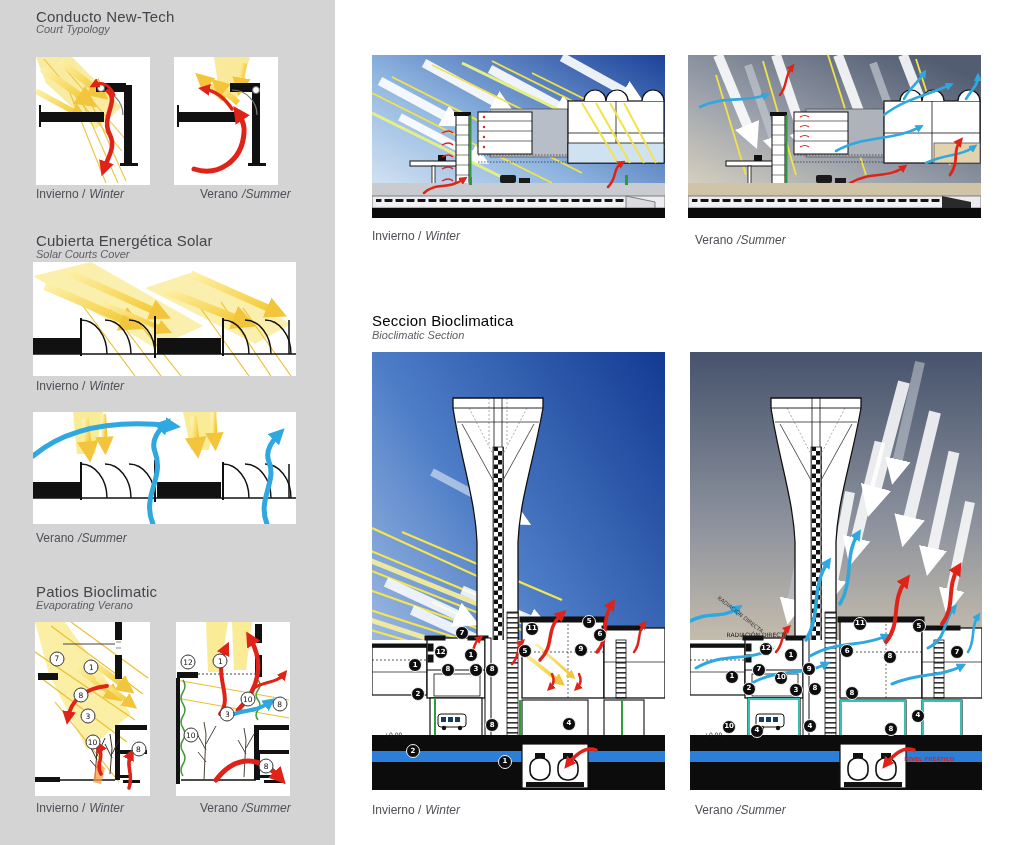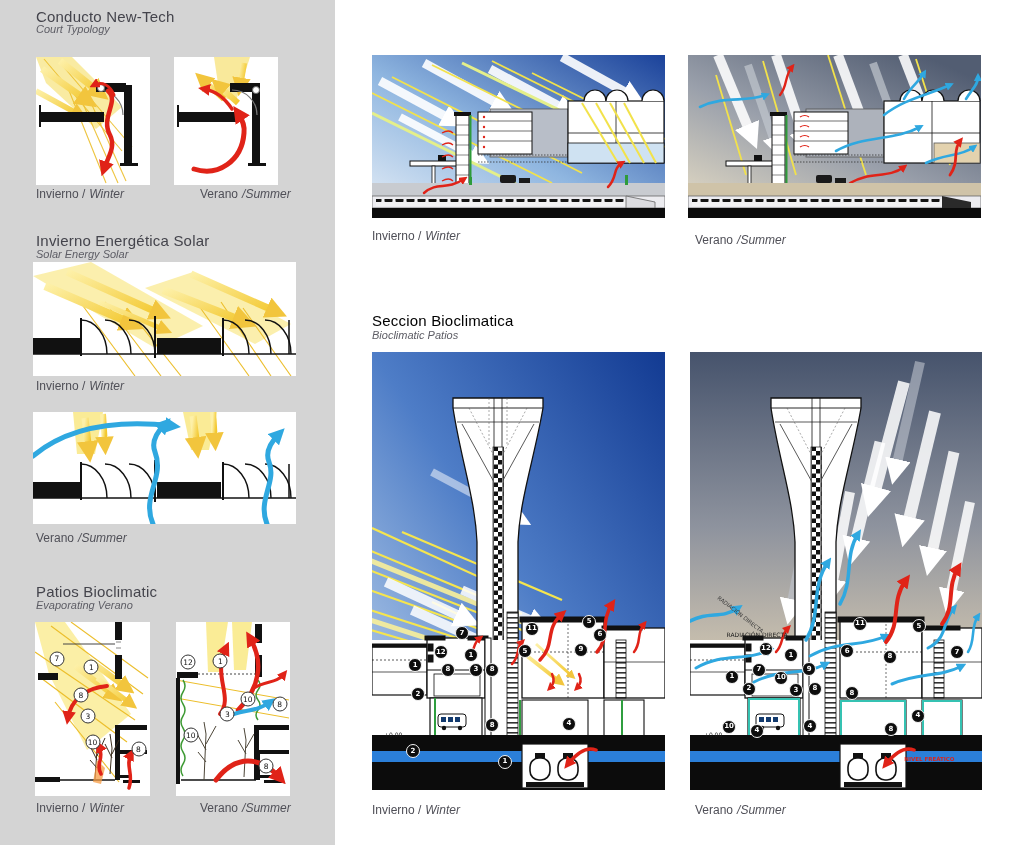--- a/index.html
+++ b/index.html
@@ -145,22 +145,22 @@
 
     <div class="abs cap" style="left:36px;top:187px">
       <span>Invierno /</span>
         <span class="it">Winter</span>
       </div>
     <div class="abs cap" style="left:200px;top:187px">
       <span>Verano</span>
         <span class="it">/Summer</span>
       </div>
 
-    <div class="abs h1" style="left:36px;top:232px">Invierno Energética Solar</div>
-    <div class="abs sub" style="left:36px;top:248px">Solar Energy Solar</div>
+    <div class="abs h1" style="left:36px;top:232px">Cubierta Energética Solar</div>
+    <div class="abs sub" style="left:36px;top:248px">Solar Courts Cover</div>
 
     <div class="panel" style="left:33px;top:262px;width:263px;height:114px">
       <svg viewBox="0 0 263 114">
         <rect width="263" height="114" fill="#fff"></rect>
         <polygon points="0,14 58,0 170,64 122,86" fill="#f8e26a" opacity="0.55"></polygon>
         <polygon points="112,26 160,10 258,62 222,82" fill="#f8e26a" opacity="0.55"></polygon>
         <g stroke="#ecbe2b" stroke-width="1.1">
           <line x1="50" y1="44" x2="102" y2="114"></line>
             <line x1="72" y1="40" x2="128" y2="114"></line>
           <line x1="94" y1="46" x2="148" y2="114"></line>
@@ -515,21 +515,21 @@
   <div class="abs cap" style="left:372px;top:229px">
     <span>Invierno /</span>
       <span class="it">Winter</span>
     </div>
   <div class="abs cap" style="left:695px;top:233px">
     <span>Verano</span>
       <span class="it">/Summer</span>
     </div>
 
   <div class="abs h1 green" style="left:372px;top:312px">Seccion Bioclimatica</div>
-  <div class="abs sub" style="left:372px;top:329px">Bioclimatic Patios</div>
+  <div class="abs sub" style="left:372px;top:329px">Bioclimatic Section</div>
 
   <div class="panel" style="left:372px;top:352px;width:293px;height:438px">
     <svg viewBox="0 0 293 438">
       <rect width="293" height="438" fill="url(#skyBW)"></rect>
       <g stroke="#f5e54e" stroke-width="2.2">
         <line x1="-8" y1="196" x2="150" y2="262"></line>
           <line x1="-8" y1="216" x2="160" y2="282"></line>
         <line x1="-8" y1="236" x2="172" y2="300"></line>
           <line x1="-8" y1="256" x2="184" y2="318"></line>
         <line x1="-8" y1="276" x2="196" y2="336"></line>

